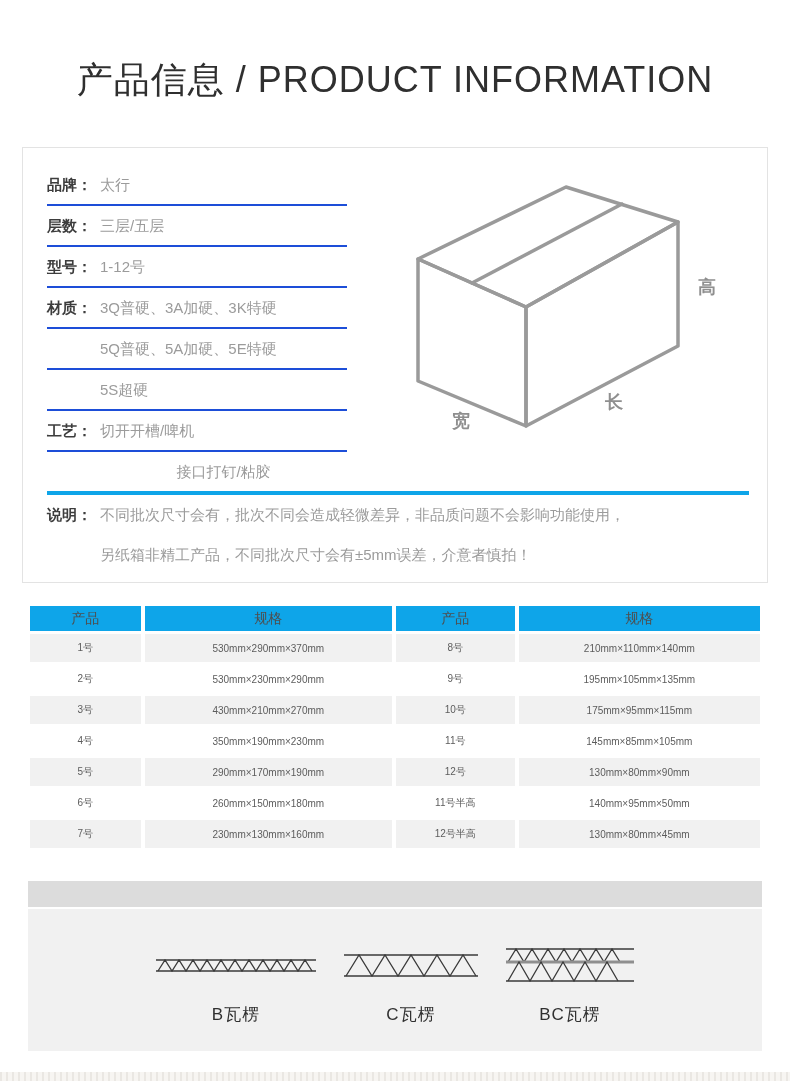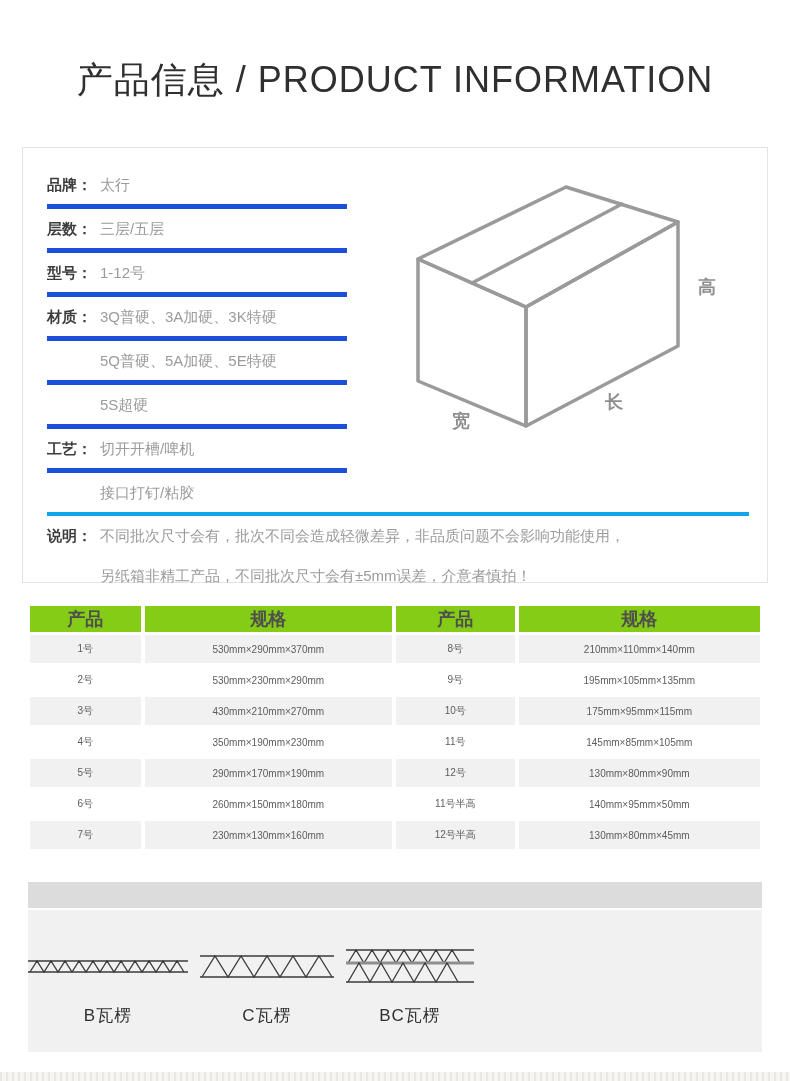--- a/index.html
+++ b/index.html
@@ -5,41 +5,41 @@
   html,body{margin:0;padding:0;background:#ffffff;}
   .page{position:relative;width:790px;height:1081px;margin:0 auto;background:#ffffff;overflow:hidden;
         font-family:"Liberation Sans","DejaVu Sans",sans-serif;}
   
   .title{padding-top:64px;text-align:center;font-size:36px;line-height:32px;
          font-weight:500;color:#2f2f2f;letter-spacing:1px;}
   
   .card{position:relative;margin:51px 22px 0 22px;height:436px;border:1px solid #e3e3e3;
         box-sizing:border-box;background:#fff;padding:17px 18px 0 24px;}
   .info-left{width:300px;}
-  .info-row{height:39px;line-height:39px;border-bottom:5px solid #1d4ed8;
+  .info-row{height:39px;line-height:39px;border-bottom:2px solid #1d4ed8;
             font-size:15px;white-space:nowrap;}
   .info-row .lbl{display:inline-block;width:53px;font-weight:700;color:#3d3d3d;}
   .info-row .val{color:#9b9b9b;}
   .note-row{display:flex;border-top:4px solid #0ea5e9;font-size:15px;}
   .note-row .lbl{width:53px;font-weight:700;color:#3d3d3d;line-height:40px;flex:none;}
   .note-row .note-lines{flex:1;}
   .note-row .note-line{line-height:40px;color:#9b9b9b;}
   .box-svg{position:absolute;left:372px;top:8px;}
   .box-svg text{font-size:18px;font-weight:700;fill:#8f8f8f;}
   
   .size-table{margin:20px 0 0 26px;width:738px;table-layout:fixed;
               border-collapse:separate;border-spacing:4px 3px;}
-  .size-table th{height:23px;background:#84cc16;font-weight:700;font-size:18px;color:#4e4e4e;}
+  .size-table th{height:23px;background:#0ea5e9;font-weight:400;font-size:14px;color:#4e4e4e;}
   .size-table td{height:26px;text-align:center;font-size:10px;color:#5c5c5c;background:#ffffff;}
   .size-table tbody tr:nth-child(odd) td{background:#f1f1f1;}
   .col-p1{width:110px;} .col-s1{width:246px;} .col-p2{width:118px;} .col-s2{width:240px;}
   
   .flute-band{margin:30px 28px 0 28px;height:26px;background:#dcdcdc;}
   .flute-panel{margin:2px 28px 0 28px;height:142px;background:#f1f1f1;
-               display:flex;align-items:flex-start;gap:12px;
+               display:flex;justify-content:center;align-items:flex-start;gap:28px;
                padding-top:34px;box-sizing:border-box;}
   .flute-cell{display:flex;flex-direction:column;align-items:center;}
   .flute-label{margin-top:16px;font-size:17px;color:#303030;letter-spacing:1px;}
   
   .paper-strip{position:absolute;left:0;right:0;bottom:0;height:9px;background:#f7f5f2;
      background-image:repeating-linear-gradient(90deg,rgba(120,110,95,0.10) 0 2px,rgba(0,0,0,0) 2px 6px);}
 </style>
 </head>
 <body>
 
@@ -63,21 +63,21 @@
       </div>
       <div class="info-row">
         <span class="lbl"></span><span class="val">5Q普硬、5A加硬、5E特硬</span>
       </div>
       <div class="info-row">
         <span class="lbl"></span><span class="val">5S超硬</span>
       </div>
       <div class="info-row">
         <span class="lbl">工艺：</span><span class="val">切开开槽/啤机</span>
       </div>
-      <div class="info-row" style="border-bottom:none;">
+      <div class="info-row" style="border-bottom:none;text-align:center;">
         <span class="lbl"></span><span class="val">接口打钉/粘胶</span>
       </div>
     </div>
 
     <div class="note-row">
       <span class="lbl">说明：</span>
       <div class="note-lines">
         <div class="note-line">不同批次尺寸会有，批次不同会造成轻微差异，非品质问题不会影响功能使用，</div>
         <div class="note-line">另纸箱非精工产品，不同批次尺寸会有±5mm误差，介意者慎拍！</div>
       </div>

